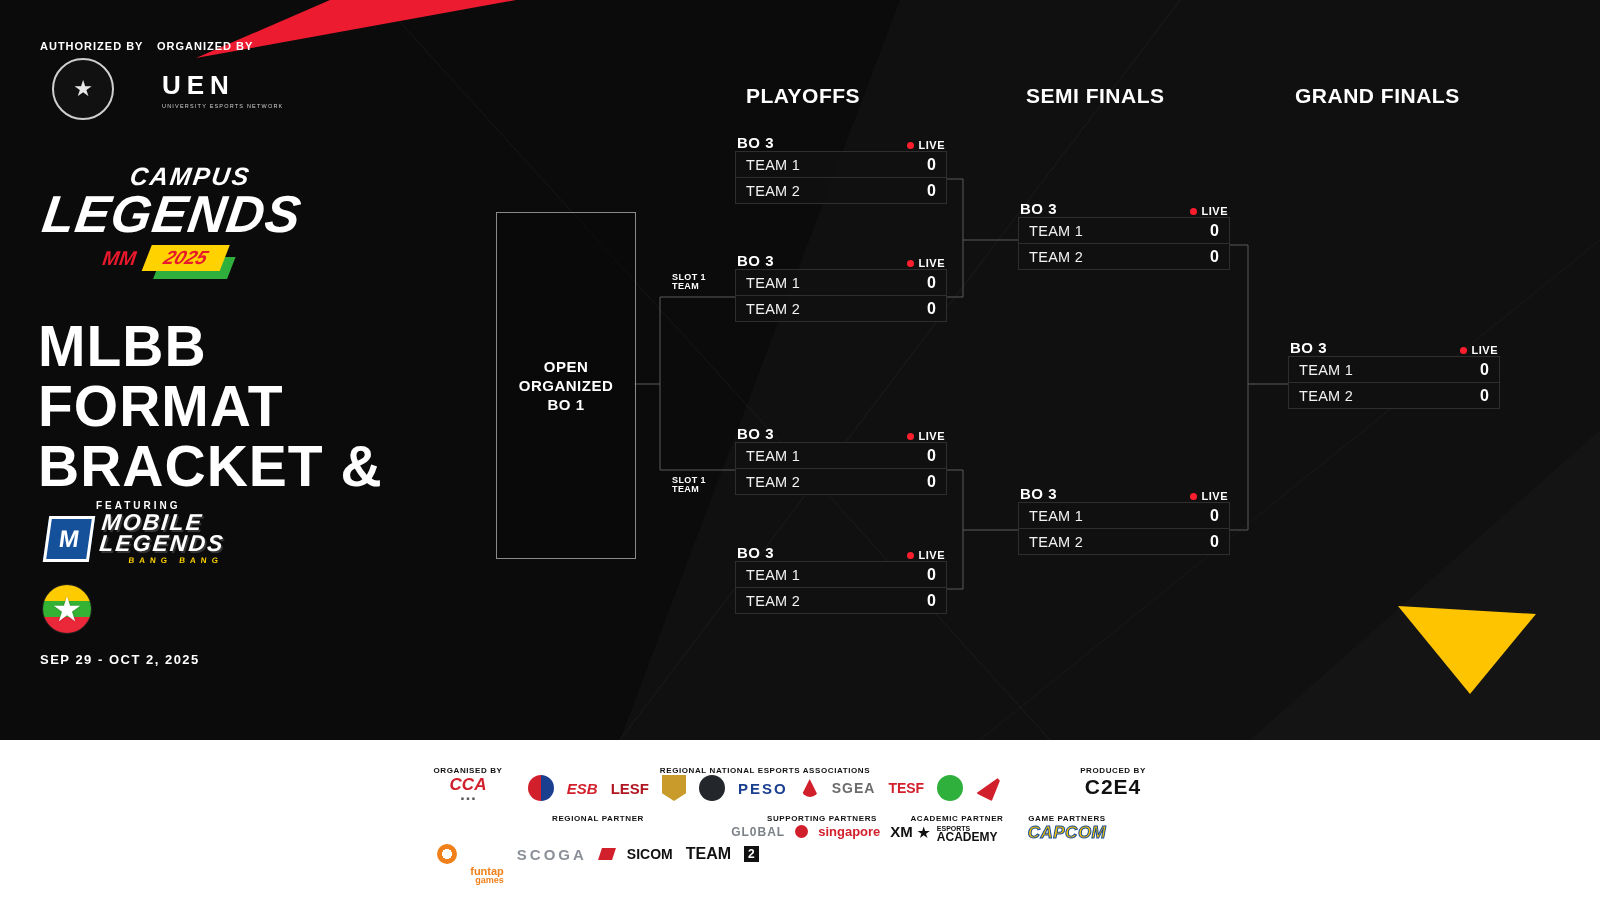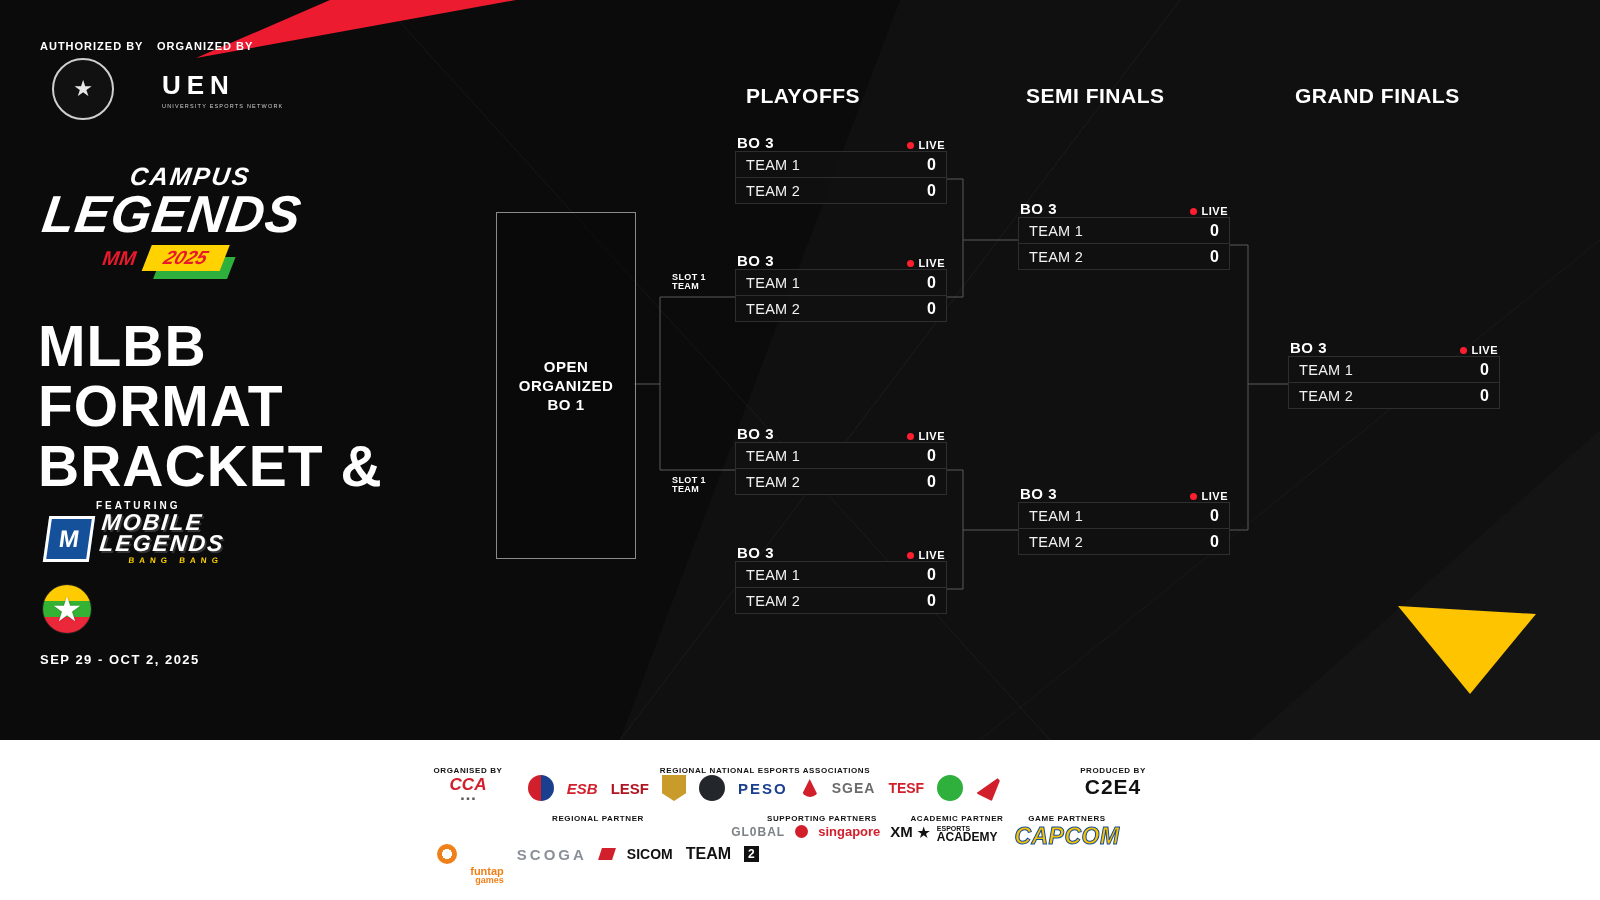--- a/index.html
+++ b/index.html
@@ -73,21 +73,21 @@
   #connectors{left:0;top:0;width:1600px;height:740px;pointer-events:none;}
 
   
   #footer{left:0;top:740px;width:1600px;height:160px;background:#fff;color:#000;}
   .f-label{font-size:8px;font-weight:800;letter-spacing:.6px;color:#111;text-align:center;white-space:nowrap;}
   .f-group{position:absolute;display:flex;flex-direction:column;align-items:center;gap:0;}
   .f-row{display:flex;align-items:center;gap:13px;}
   .logo-circle{width:26px;height:26px;border-radius:50%;display:inline-block;}
   .logo-text{font-weight:900;white-space:nowrap;}
   .shield{width:24px;height:26px;background:#c89b2a;clip-path:polygon(0 0,100% 0,100% 70%,50% 100%,0 70%);}
-  #capcom-word{font-size:23px;font-weight:900;font-style:italic;color:#f7c400;
+  #capcom-word{font-size:17px;font-weight:900;font-style:italic;color:#f7c400;
       -webkit-text-stroke:1px #154a9b;letter-spacing:.5px;}
   #c2e4-word{font-size:21px;font-weight:900;color:#111;letter-spacing:1px;}
   .sub-micro{font-size:5px;letter-spacing:.5px;color:#555;text-align:center;}
 </style>
 </head>
 <body>
 
 <div id="stage">
 
   <svg id="bg-lines" class="poly">

